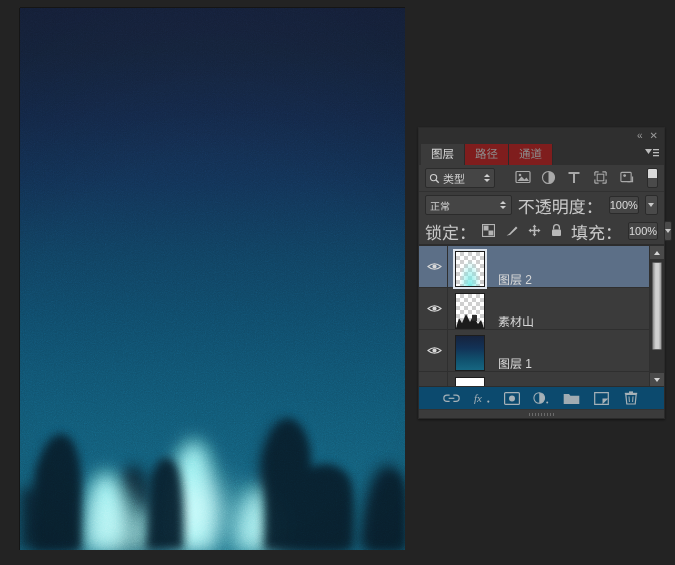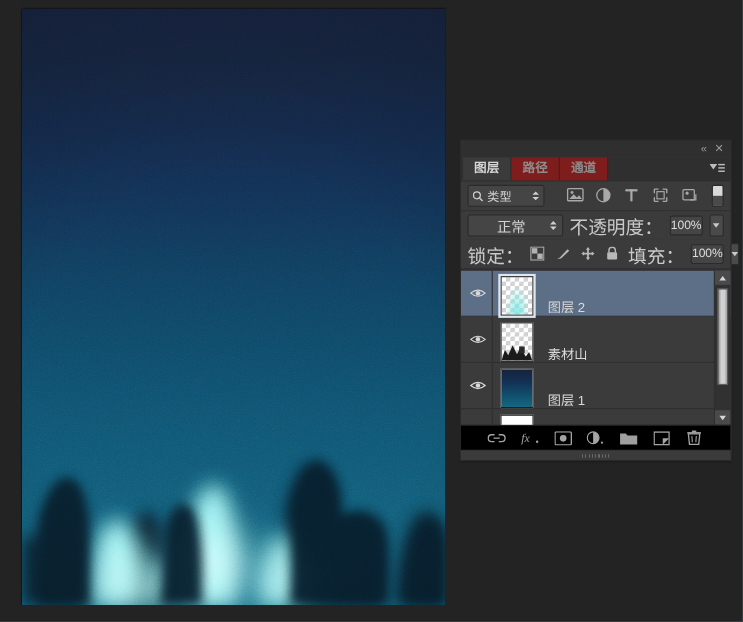--- a/index.html
+++ b/index.html
@@ -87,26 +87,25 @@
     height: 15px;
     display: flex;
     align-items: center;
     gap: 7px;
     padding-right: 4px;
   }
   .tb-btn { color: #9a9a9a; font-size: 10px; line-height: 1; cursor: pointer; }
 
   #tabstrip {
     display: flex;
-    align-items: flex-start;
+    align-items: center;
     height: 22px;
     background: #2f2f2f;
     position: relative;
     padding-left: 2px;
-    font-weight: bold;
   }
   .tab {
     height: 21px;
     line-height: 21px;
     padding: 0 10px;
     font-size: 11.5px;
     color: #8d8d8d;
     background: #7f1d1d;
     border-right: 1px solid #2a2a2a;
     cursor: pointer;
@@ -156,21 +155,21 @@
   #blend-row { height: 26px; gap: 6px; }
   #blend-select {
     display: flex; align-items: center;
     width: 110px; height: 18px;
     background: #454545;
     border: 1px solid #2b2b2b;
     border-radius: 2px;
     padding: 0 4px;
     cursor: pointer;
   }
-  #blend-label { flex: 1; font-size: 13px; color: #d2d2d2; text-align: center; }
+  #blend-label { flex: 1; font-size: 10px; color: #d2d2d2; }
   .spin {
     width: 7px; height: 12px;
     display: flex; flex-direction: column; justify-content: center; align-items: center; gap: 2px;
   }
   .spin i {
     display: block; width: 0; height: 0;
     border-left: 3px solid transparent; border-right: 3px solid transparent;
   }
   .spin i.up { border-bottom: 3px solid #cfcfcf; }
   .spin i.dn { border-top: 3px solid #cfcfcf; }
@@ -284,21 +283,21 @@
     height: 86px;
     background: linear-gradient(to right, #8e8e8e, #d2d2d2 35%, #cfcfcf 70%, #9a9a9a);
     border: 1px solid #5f5f5f;
     border-radius: 1px;
     cursor: grab;
   }
 
   
   #panel-bottom {
     height: 22px;
-    background: #000000;
+    background: #0c4a6e;
     border-top: 1px solid #2c2c2c;
     display: flex;
     align-items: center;
     justify-content: space-around;
     padding: 0 18px;
   }
   .bbtn {
     width: 20px; height: 18px;
     display: flex; align-items: center; justify-content: center;
     cursor: pointer;

